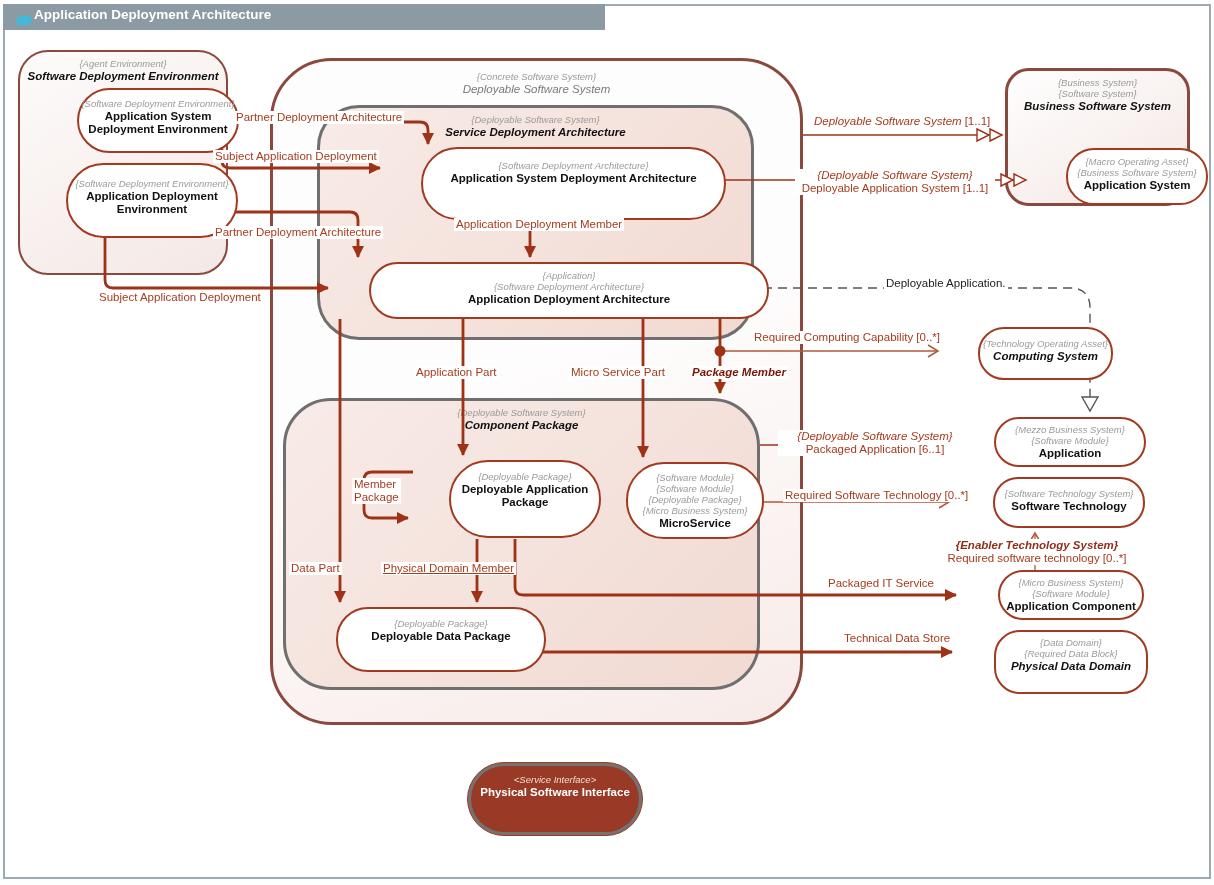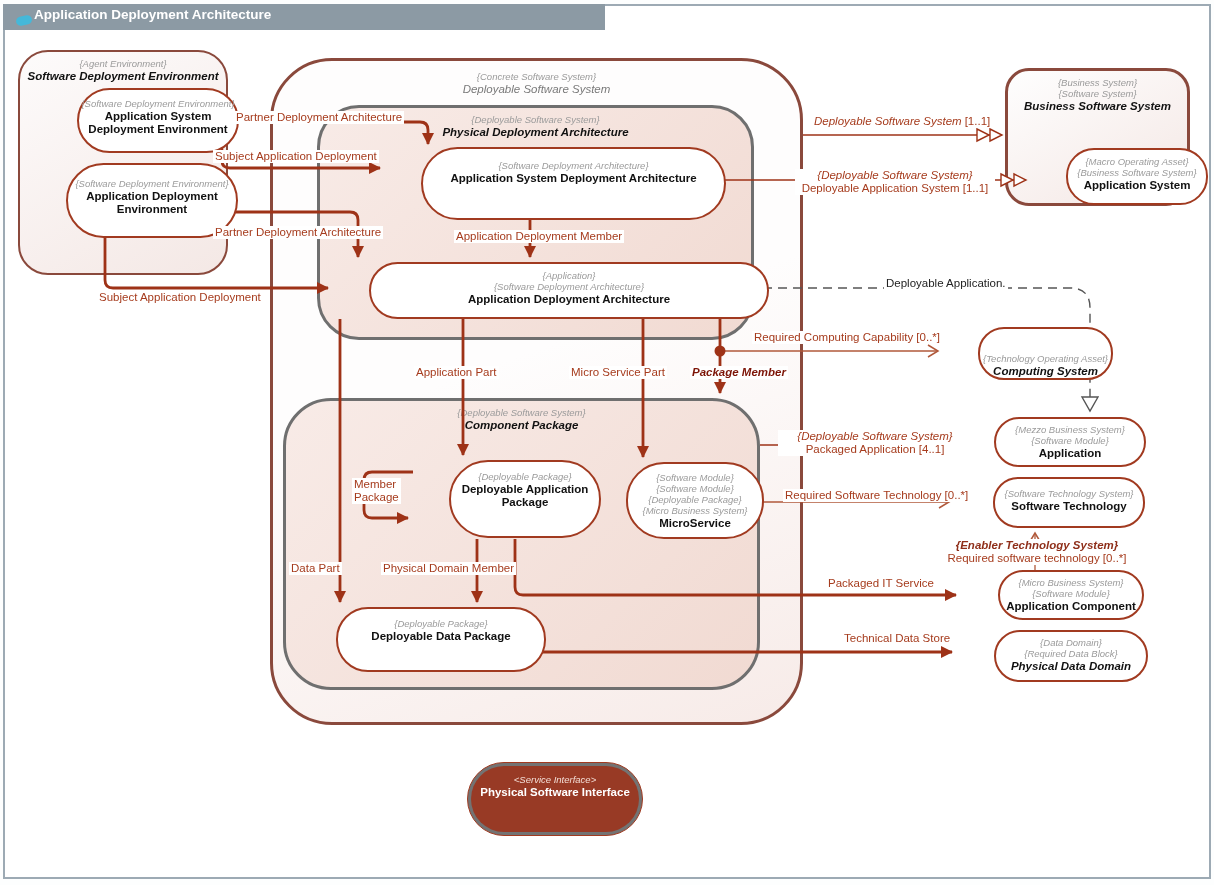--- a/index.html
+++ b/index.html
@@ -56,21 +56,21 @@
   <div class="cont" style="left:270px;top:58px;width:533px;height:667px;border:3px solid #8a493c;border-radius:62px;background:linear-gradient(160deg,#fefdfd 45%,#f7ebe8);z-index:10;">
     <div class="chead" style="padding-top:10px;">
       <div class="stype">{Concrete Software System}</div>
       <div class="cname gray">Deployable Software System</div>
     </div>
   </div>
 
   <div class="cont" style="left:317px;top:105px;width:437px;height:235px;border:3px solid #6f6f6f;border-radius:42px;background:linear-gradient(135deg,#f8ebe7,#f1dad2);z-index:12;">
     <div class="chead">
       <div class="stype">{Deployable Software System}</div>
-      <div class="cname">Physical Deployment Architecture</div>
+      <div class="cname">Service Deployment Architecture</div>
     </div>
   </div>
 
   <div class="cont" style="left:283px;top:398px;width:477px;height:292px;border:3px solid #6f6f6f;border-radius:48px;background:linear-gradient(135deg,#f8ebe7,#f1dad2);z-index:12;">
     <div class="chead">
       <div class="stype">{Deployable Software System}</div>
       <div class="cname">Component Package</div>
     </div>
   </div>
 
@@ -165,21 +165,21 @@
     <div class="stype">{Deployable Package}</div>
     <div class="nname">Deployable Data Package</div>
   </div>
 
   <div class="node" style="left:1030px;top:148px;width:142px;height:57px;border-radius:28px;padding-top:6px;">
     <div class="stype">{Macro Operating Asset}</div>
     <div class="stype">{Business Software System}</div>
     <div class="nname">Application System</div>
   </div>
 
-  <div class="node" style="left:942px;top:327px;width:135px;height:53px;border-radius:26px;padding-top:9px;justify-content:flex-end;">
+  <div class="node" style="left:942px;top:327px;width:135px;height:53px;border-radius:26px;padding-top:9px;">
     <div class="stype">{Technology Operating Asset}</div>
     <div class="nname it">Computing System</div>
   </div>
 
   <div class="node" style="left:958px;top:417px;width:152px;height:50px;border-radius:25px;padding-top:5px;">
     <div class="stype">{Mezzo Business System}</div>
     <div class="stype">{Software Module}</div>
     <div class="nname">Application</div>
   </div>
 
@@ -187,59 +187,59 @@
     <div class="stype">{Software Technology System}</div>
     <div class="nname">Software Technology</div>
   </div>
 
   <div class="node" style="left:962px;top:570px;width:146px;height:50px;border-radius:25px;padding-top:5px;">
     <div class="stype">{Micro Business System}</div>
     <div class="stype">{Software Module}</div>
     <div class="nname">Application Component</div>
   </div>
 
-  <div class="node" style="left:958px;top:630px;width:154px;height:52px;border-radius:26px;padding-top:5px;">
+  <div class="node" style="left:958px;top:630px;width:154px;height:64px;border-radius:26px;padding-top:5px;">
     <div class="stype">{Data Domain}</div>
     <div class="stype">{Required Data Block}</div>
     <div class="nname it">Physical Data Domain</div>
   </div>
 
   <div class="psi-outer" style="left:467px;top:762px;width:176px;height:74px;">
     <div class="psi-inner">
       <div class="stype">&lt;Service Interface&gt;</div>
       <div class="nname">Physical Software Interface</div>
     </div>
   </div>
 
   <div class="elabel" style="left:234px;top:111px;">Partner Deployment Architecture</div>
   <div class="elabel" style="left:213px;top:150px;">Subject Application Deployment</div>
   <div class="elabel" style="left:213px;top:226px;">Partner Deployment Architecture</div>
   <div class="elabel" style="left:97px;top:291px;">Subject Application Deployment</div>
-  <div class="elabel" style="left:454px;top:230px;">Application Deployment Member</div>
+  <div class="elabel" style="left:454px;top:218px;">Application Deployment Member</div>
   <div class="elabel" style="left:414px;top:366px;">Application Part</div>
   <div class="elabel" style="left:569px;top:366px;">Micro Service Part</div>
   <div class="elabel boldit" style="left:690px;top:366px;">Package Member</div>
   <div class="elabel" style="left:289px;top:562px;">Data Part</div>
-  <div class="elabel" style="left:381px;top:562px;">Physical Domain Member</div>
+  <div class="elabel" style="left:381px;top:562px;text-decoration:underline;">Physical Domain Member</div>
   <div class="elabel" style="left:352px;top:478px;">
     <div>Member</div>
     <div>Package</div>
   </div>
   <div class="elabel" style="left:752px;top:331px;">Required Computing Capability [0..*]</div>
   <div class="elabel black" style="left:884px;top:277px;">Deployable Application.</div>
   <div class="elabel" style="left:812px;top:115px;">
     <span class="it">Deployable Software System</span><span style="margin-left:3px;">[1..1]</span>
   </div>
   <div class="elabel center" style="left:795px;top:169px;width:196px;">
     <div class="it">{Deployable Software System}</div>
     <div>Deployable Application System [1..1]</div>
   </div>
   <div class="elabel center" style="left:778px;top:430px;width:190px;">
     <div class="it">{Deployable Software System}</div>
-    <div>Packaged Application [4..1]</div>
+    <div>Packaged Application [6..1]</div>
   </div>
   <div class="elabel" style="left:783px;top:489px;">Required Software Technology [0..*]</div>
   <div class="elabel center" style="left:913px;top:539px;width:244px;">
     <div class="it" style="font-weight:bold;color:#8f2f1a;">{Enabler Technology System}</div>
     <div>Required software technology [0..*]</div>
   </div>
   <div class="elabel" style="left:826px;top:577px;">Packaged IT Service</div>
   <div class="elabel" style="left:842px;top:632px;">Technical Data Store</div>
 </div>
 

